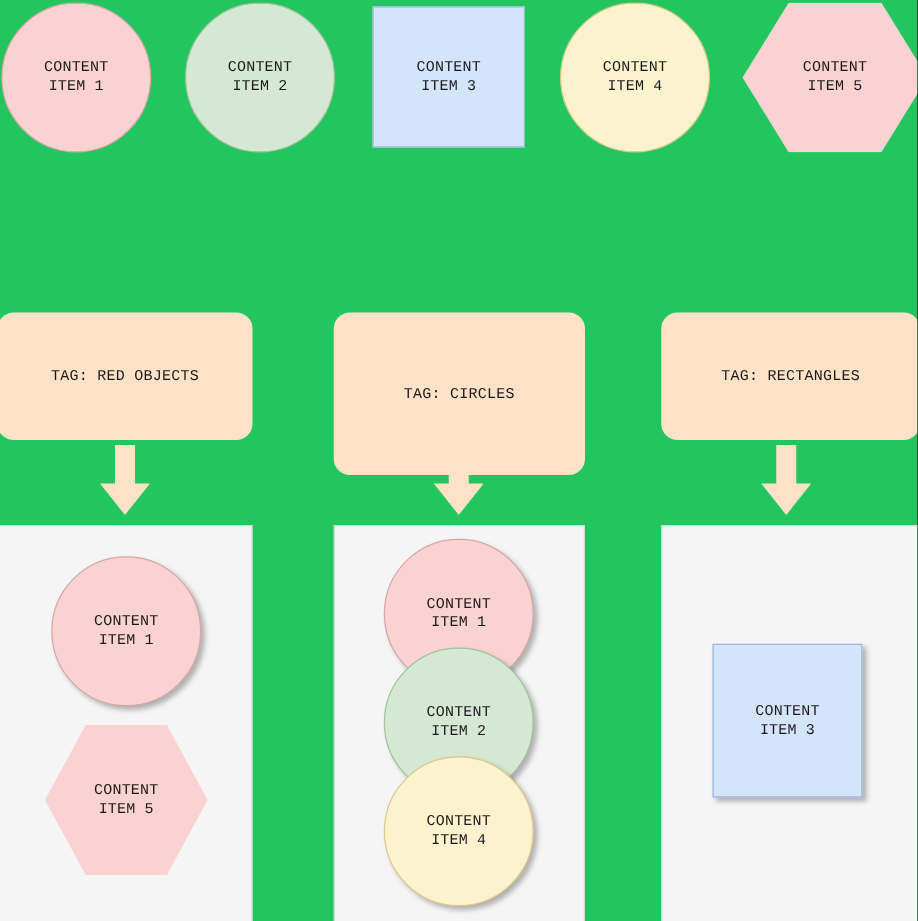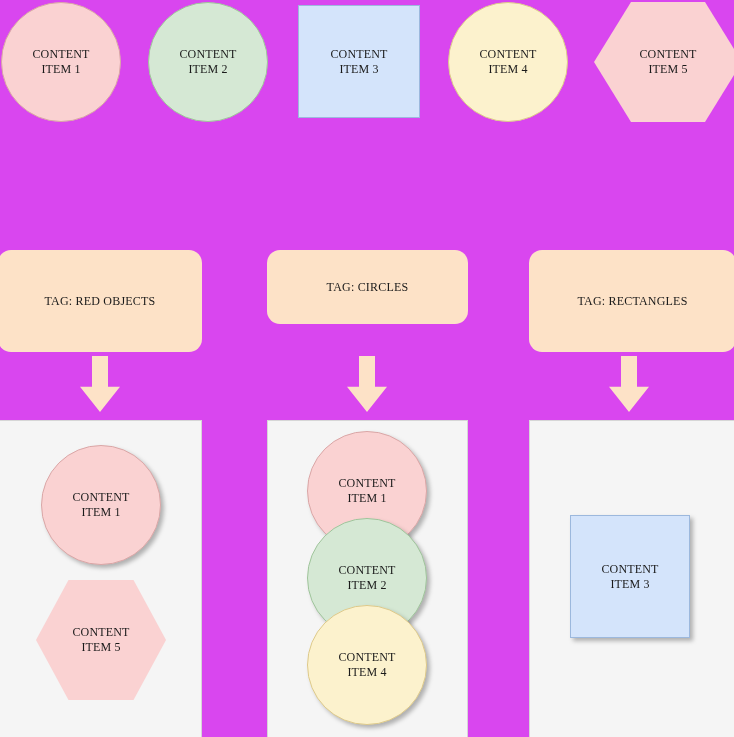--- a/index.html
+++ b/index.html
@@ -4,23 +4,23 @@
 <style>
   html, body {
     margin: 0;
     padding: 0;
     background: #000000;
   }
   #canvas {
     position: relative;
     width: 734px;
     height: 737px;
-    background: #d946ef;
+    background: #22c55e;
     overflow: hidden;
-    font-family: Liberation Serif, serif;
+    font-family: Liberation Mono, monospace;
   }
 
   
   .shape-label {
     position: absolute;
     left: 0;
     right: 0;
     top: 50%;
     transform: translateY(-50%);
     text-align: center;
@@ -112,21 +112,21 @@
       <div class="src-shape hexagon" style="left: 594px; top: 2px; width: 148px; height: 120px; background: rgb(250, 210, 210);">
         <div class="shape-label">CONTENT
 ITEM 5</div>
       </div>
     </div>
 
   <div id="tag-row">
       <div class="tag-box" style="left: -2px; top: 250px; width: 204px; height: 102px; background: rgb(253, 226, 199);">
         <div class="tag-label">TAG: RED OBJECTS</div>
       </div>
-      <div class="tag-box" style="left: 267px; top: 250px; width: 201px; height: 74px; background: rgb(253, 226, 199);">
+      <div class="tag-box" style="left: 267px; top: 250px; width: 201px; height: 130px; background: rgb(253, 226, 199);">
         <div class="tag-label">TAG: CIRCLES</div>
       </div>
       <div class="tag-box" style="left: 529px; top: 250px; width: 207px; height: 102px; background: rgb(253, 226, 199);">
         <div class="tag-label">TAG: RECTANGLES</div>
       </div>
     </div>
 
   <div id="arrow-row">
       <div class="arrow" style="left: 80px; top: 356px; background: rgb(253, 226, 199);"></div>
       <div class="arrow" style="left: 347px; top: 356px; background: rgb(253, 226, 199);"></div>

